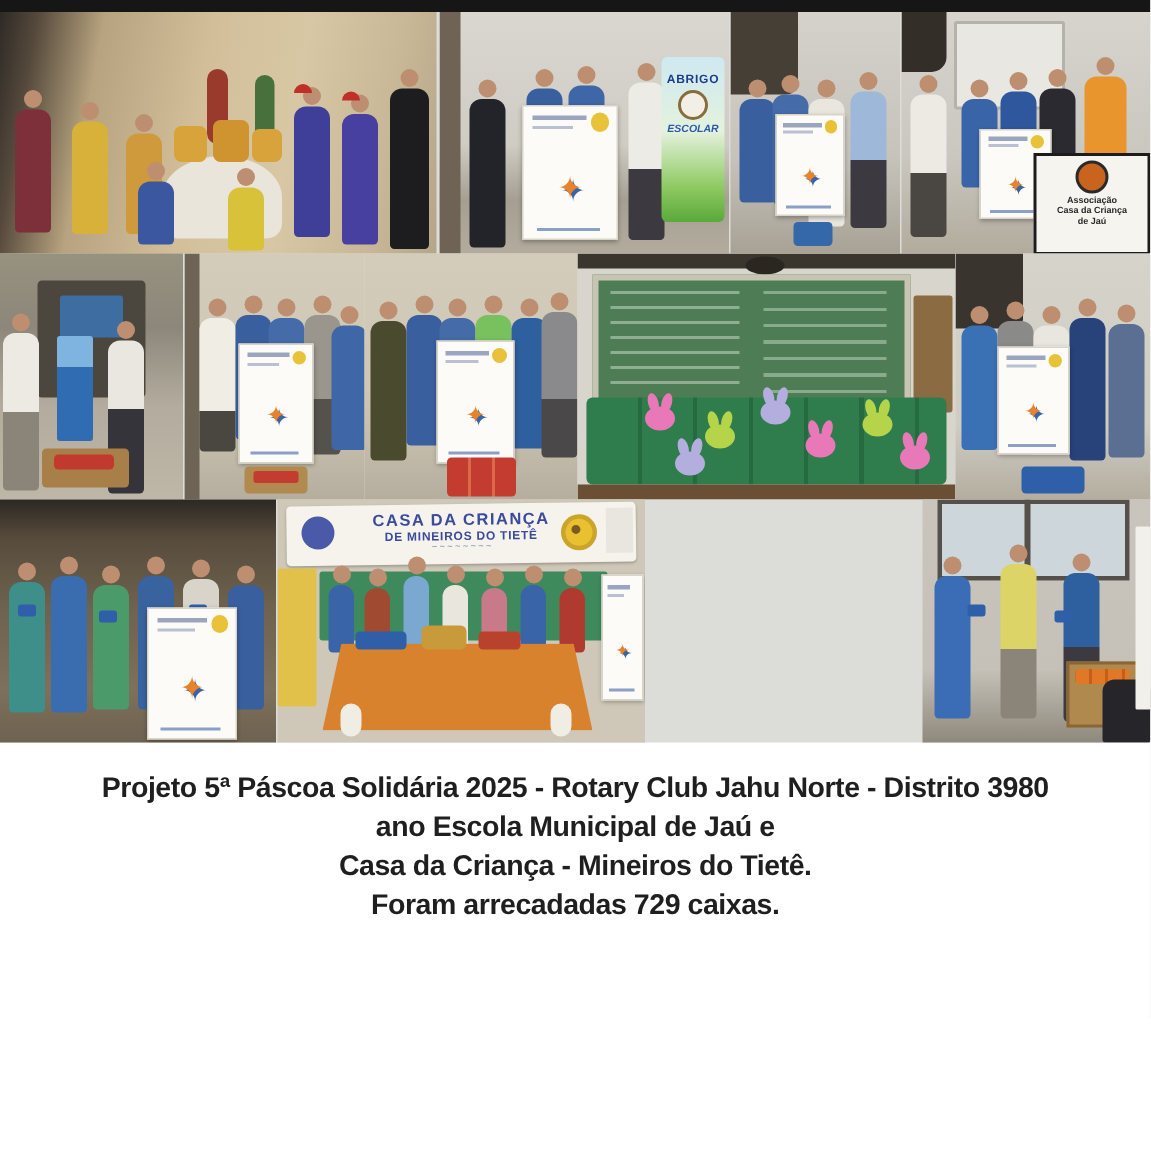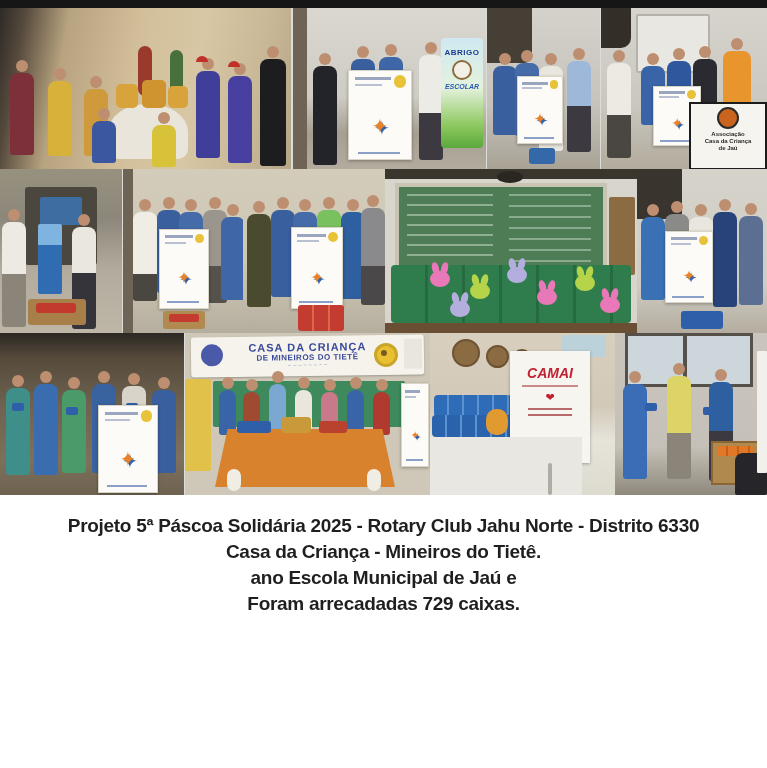--- a/index.html
+++ b/index.html
@@ -299,56 +299,37 @@
       <i class="blob" style="left:42px;top:136px;width:14px;height:22px;border-radius:7px;background:#f0ede4;"></i>
       <i class="blob" style="left:182px;top:136px;width:14px;height:22px;border-radius:7px;background:#f0ede4;"></i>
       <div class="rb" style="left:216px;top:50px;width:26px;height:82px;">
         <i class="l1"></i>
           <i class="l2"></i>
           <span class="star" style="font-size:11px;">✦</span>
           <i class="l3"></i>
       </div>
     </div>
 
-    <div class="photo" style="left:430px;top:325px;width:185px;height:162px;
-                background:linear-gradient(180deg,#d8cfbe 0%,#d2c9b8 45%,#e6e3da 66%,#dddace 100%);" aria-label="CAMAI banner beside table filled with blue Easter egg packages">
-      <i class="blob" style="left:22px;top:6px;width:24px;height:24px;background:#8a6b42;border:2px solid #6e5232;"></i>
-      <i class="blob" style="left:56px;top:12px;width:19px;height:19px;background:#8a6b42;border:2px solid #6e5232;"></i>
-      <i class="blob" style="left:82px;top:16px;width:16px;height:16px;background:#9a7a4c;border:2px solid #6e5232;"></i>
-      <i class="blob" style="left:132px;top:2px;width:44px;height:22px;border-radius:2px;background:#bcd2da;"></i>
-      <i class="blob" style="left:4px;top:62px;width:78px;height:22px;border-radius:4px;background:repeating-linear-gradient(90deg,#2e6cb8 0 13px,#5a92d2 13px 15px);"></i>
-      <i class="blob" style="left:2px;top:82px;width:86px;height:22px;border-radius:4px;background:repeating-linear-gradient(90deg,#2a62ac 0 13px,#5a92d2 13px 15px);"></i>
-      <i class="blob" style="left:56px;top:76px;width:22px;height:26px;border-radius:10px;background:#e09a30;"></i>
-      <div class="camai-banner" style="left:80px;top:18px;width:80px;height:112px;">
-        <span class="t1">CAMAI</span>
-        <span class="bar"></span>
-        <span class="heart">❤</span>
-        <span class="bar2"></span>
-          <span class="bar2"></span>
-      </div>
-      <i class="blob" style="left:0;top:104px;width:152px;height:58px;border-radius:0;background:#e9e7e1;"></i>
-      <i class="blob" style="left:118px;top:130px;width:4px;height:32px;border-radius:2px;background:#b0aca4;"></i>
-    </div>
 
     <div class="photo" style="left:615px;top:325px;width:152px;height:162px;
                 background:linear-gradient(180deg,#c9c5bc 0%,#c5c1b8 70%,#8f897c 100%);" aria-label="Three men with donation box of orange packages">
       <i class="blob" style="left:10px;top:0;width:122px;height:48px;border-radius:0;background:#ccd6db;border:3px solid #55504a;"></i>
       <i class="blob" style="left:68px;top:0;width:4px;height:50px;border-radius:0;background:#55504a;"></i>
       <i class="p" style="left:8px;top:38px;height:108px;--c:#3a6db5;"></i>
       <i class="p" style="left:52px;top:30px;height:116px;--c:linear-gradient(#ddd468 0 55%,#8a8578 55% 100%);"></i>
       <i class="p" style="left:94px;top:36px;height:112px;--c:linear-gradient(#2e5f9e 0 50%,#3c3a40 50% 100%);"></i>
       <i class="pk" style="left:30px;top:70px;"></i>
       <i class="pk" style="left:88px;top:74px;"></i>
       <div style="position:absolute;left:96px;top:108px;width:48px;height:40px;background:#b0894e;border:2px solid #8a6636;">
         <i class="blob" style="left:4px;top:3px;width:36px;height:10px;border-radius:2px;background:repeating-linear-gradient(90deg,#e07828 0 9px,#c45f18 9px 11px);position:absolute;"></i>
       </div>
       <i class="blob" style="left:120px;top:120px;width:32px;height:42px;border-radius:8px 8px 2px 2px;background:#26262a;"></i>
       <i class="blob" style="left:142px;top:18px;width:10px;height:122px;border-radius:1px;background:#f2f0ea;"></i>
     </div>
   </div>
 
   <div class="caption">
-    <div>Projeto 5ª Páscoa Solidária 2025 - Rotary Club Jahu Norte - Distrito 6330</div>
+    <div>Projeto 5ª Páscoa Solidária 2025 - Rotary Club Jahu Norte - Distrito 3980</div>
+    <div>ano Escola Municipal de Jaú e</div>
     <div>Casa da Criança - Mineiros do Tietê.</div>
-    <div>ano Escola Municipal de Jaú e</div>
     <div>Foram arrecadadas 729 caixas.</div>
   </div>
 </div>
 
 </body></html>

